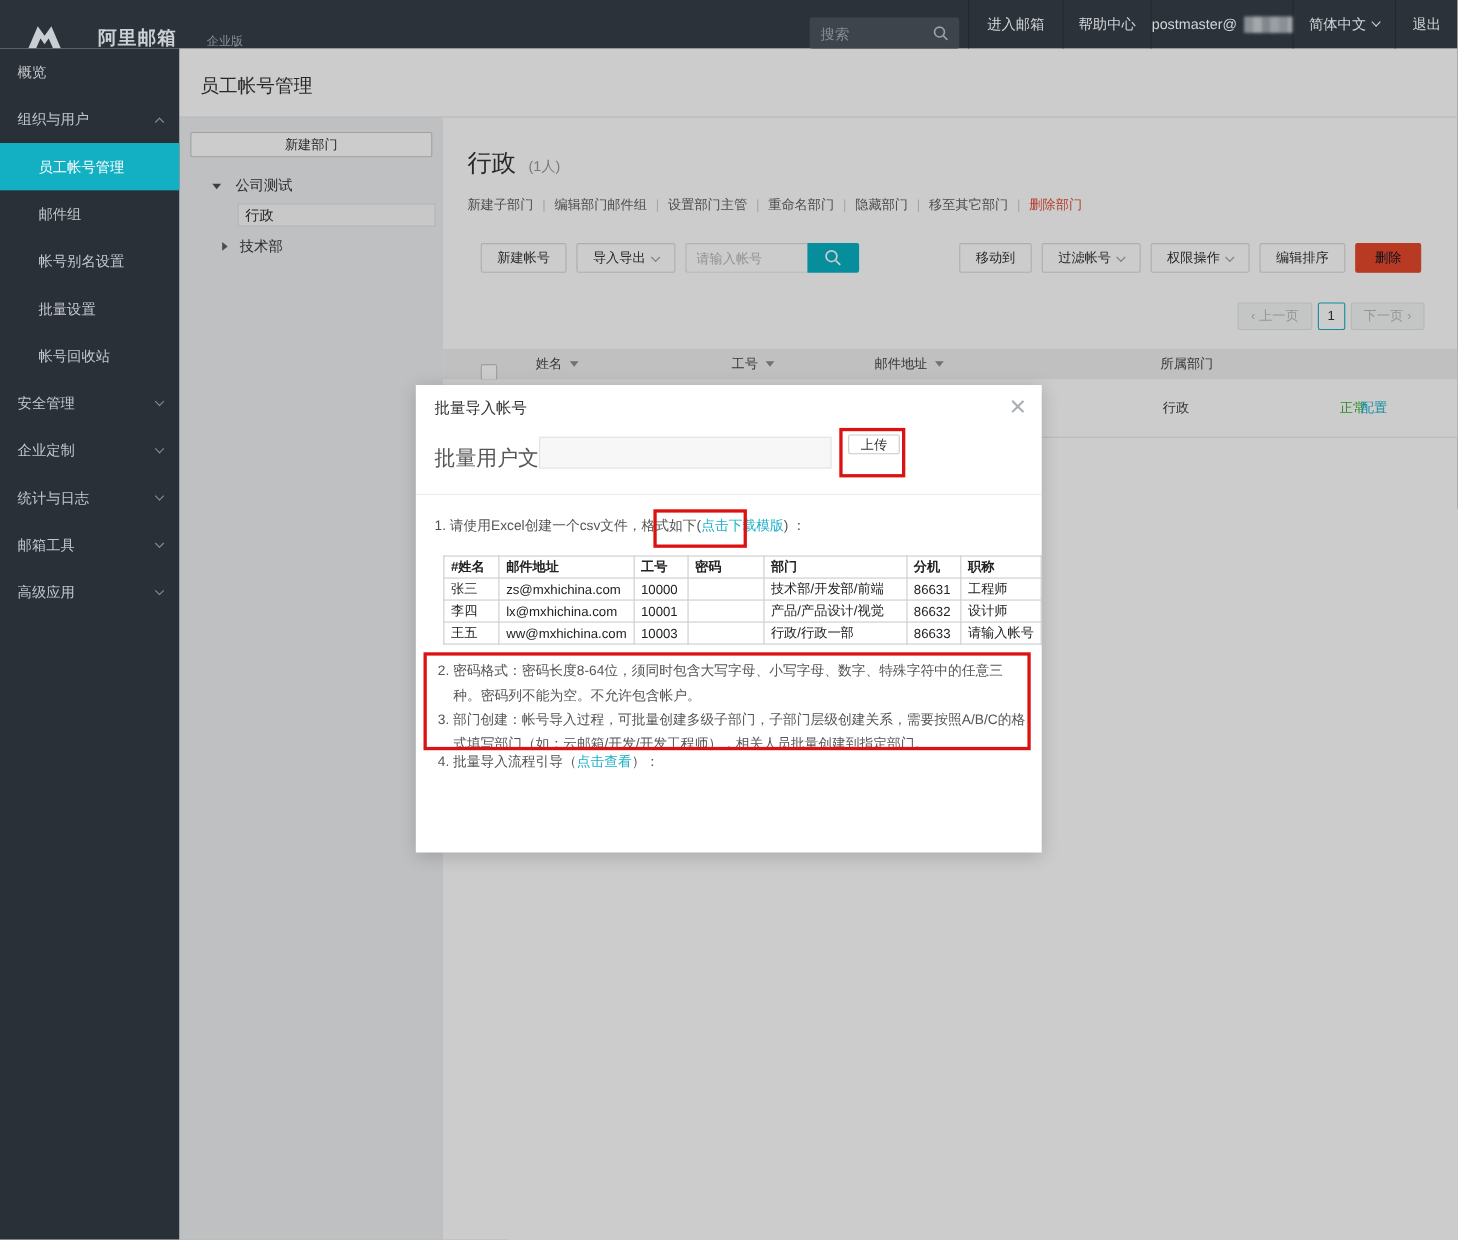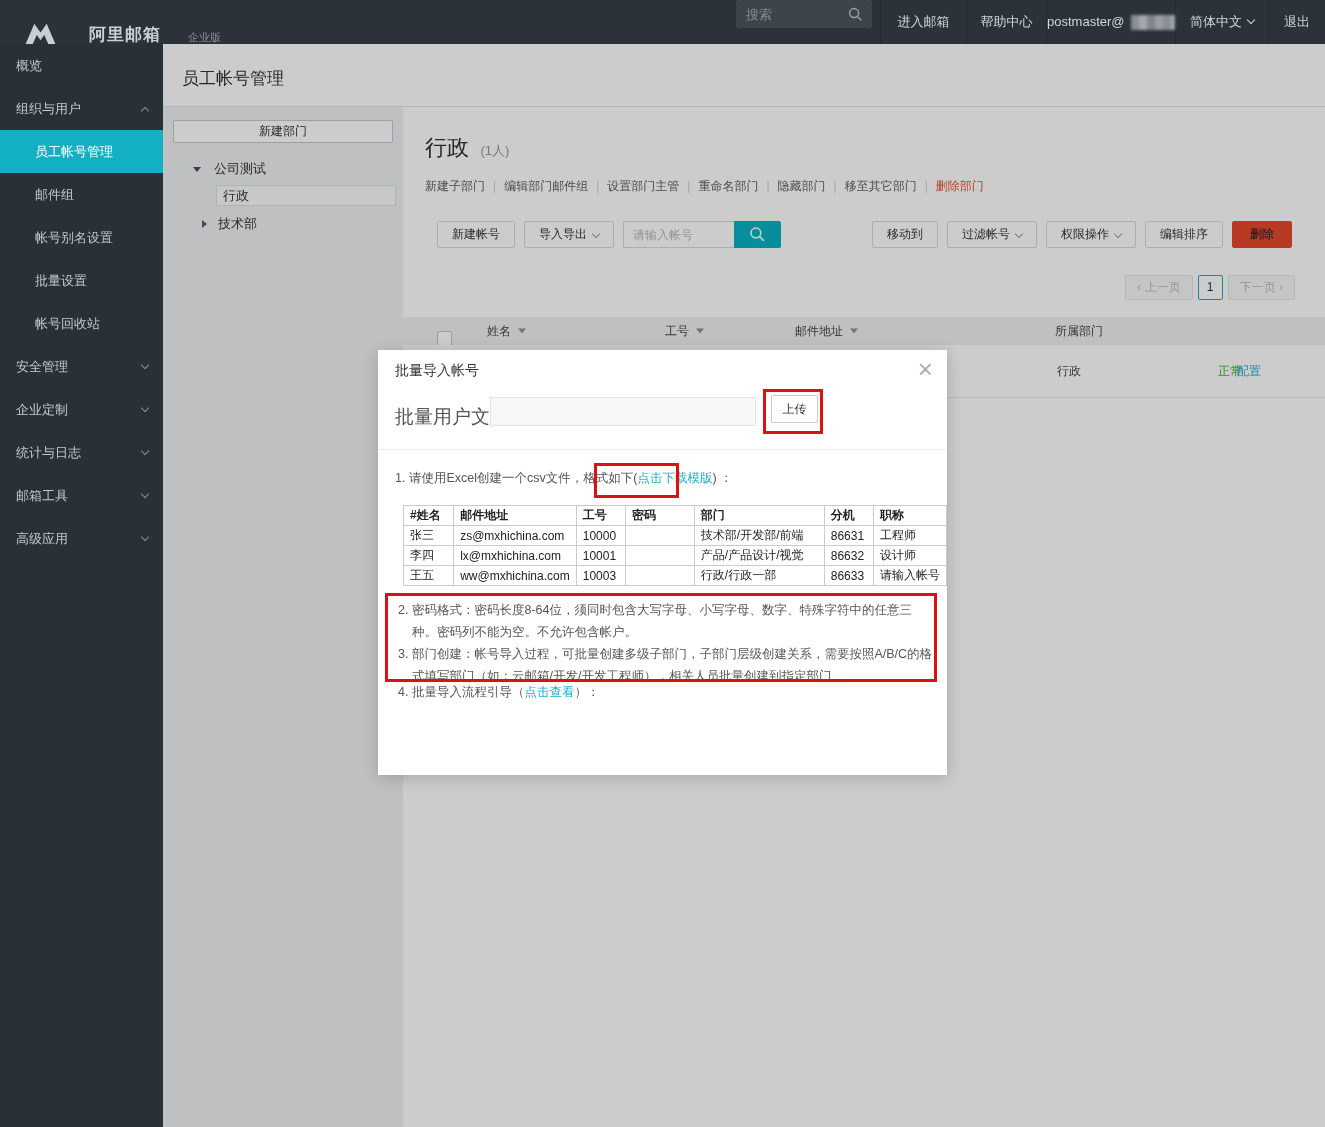--- a/index.html
+++ b/index.html
@@ -4,21 +4,21 @@
 <style>
   * { margin:0; padding:0; box-sizing:border-box; }
   body { font-family:"Liberation Sans","DejaVu Sans",sans-serif; background:#444; }
   .screen { position:relative; width:1325px; height:1127px; background:#fff; overflow:hidden; margin:0 auto; }
 
   
   .topbar { position:absolute; left:0; top:0; right:0; height:44px; background:#2c323a; z-index:5; }
   .brand { position:absolute; left:24px; top:12px; height:44px; display:flex; align-items:center; gap:27px; }
   .brand-name { font-size:17px; font-weight:bold; color:#ccd1d5; letter-spacing:1px; }
   .brand-badge { font-size:11px; color:#8a9096; margin-top:7px; }
-  .tb-right { position:absolute; right:0; top:0; height:44px; display:flex; align-items:flex-start;padding-left:16px; }
+  .tb-right { position:absolute; right:0; top:0; height:44px; display:flex; align-items:flex-end;padding-left:16px; }
   .tb-search { position:relative; margin-right:8px; }
   .tb-search input { width:136px; height:28px; background:#3e444c; border:none; border-radius:2px; color:#cfd4d8; padding:0 32px 0 10px; font-size:13px; outline:none; }
   .tb-search input::placeholder { color:#858c94; }
   .tb-search svg { position:absolute; right:9px; top:7px; }
   .tb-item { height:44px; line-height:44px; text-align:center; font-size:13px; color:#d2d6da; border-left:1px solid #222830; cursor:pointer; display:flex; align-items:center; justify-content:center; gap:6px; }
   .blur-block { display:inline-block; width:50px; height:15px; border-radius:1px; vertical-align:-3px;
     background:repeating-linear-gradient(90deg,#9aa0a5 0 8px,#b9bdc1 8px 16px,#8f959b 16px 24px,#adb2b6 24px 32px); filter:blur(1.6px); opacity:.85; }
   .chev { display:inline-block; width:6px; height:6px; border-right:1.5px solid currentColor; border-bottom:1.5px solid currentColor; transform:rotate(45deg); margin-top:-4px; }
   .chev.up { transform:rotate(-135deg); margin-top:4px; }
 
@@ -78,21 +78,21 @@
 
   
   .dim { position:absolute; left:163px; top:44px; right:0; bottom:0; background:rgba(0,0,0,0.2); z-index:10; }
 
   
   .modal { position:absolute; left:378px; top:350px; width:569px; height:425px; background:#fff; z-index:20; box-shadow:0 3px 16px rgba(0,0,0,0.18); }
   .modal-title { position:absolute; left:17px; top:12px; font-size:14px; color:#333; }
   .modal-close { position:absolute; right:14px; top:4px; font-size:26px; font-weight:300; color:#a8adb1; cursor:pointer; line-height:1.2; }
   .file-label { position:absolute; left:17px; top:54px; font-size:19px; color:#555;font-family:Liberation Mono, monospace; }
   .file-field { position:absolute; left:112px; top:47px; width:266px; height:29px; background:#f7f7f8; border:1px solid #e3e3e4; cursor:text; }
-  .upload-btn { position:absolute; left:393px; top:45px; width:47px; height:28px; background:#fff; border:1px solid #c9c9c9; border-radius:2px; font-size:12px; color:#333; cursor:pointer; font-family:inherit; }
+  .upload-btn { position:absolute; left:393px; top:45px; width:47px; height:18px; background:#fff; border:1px solid #c9c9c9; border-radius:2px; font-size:12px; color:#333; cursor:pointer; font-family:inherit; }
   .modal-divider { position:absolute; left:0; right:0; top:99px; border-top:1px solid #ececec; }
   .instr { position:absolute; font-size:12.5px; color:#555; }
   .instr a { color:#1db0cb; text-decoration:none; cursor:pointer; }
   .instr1 { left:17px; top:120px; }
   .csv-table { position:absolute; left:25px; top:155px; border-collapse:collapse; }
   .csv-table th, .csv-table td { border:1px solid #c9cccd; font-size:12px; color:#222; padding:1px 6px; height:19px; text-align:left; white-space:nowrap; }
   .csv-table th { font-weight:bold; }
   .csv-table th:nth-child(1){width:52px;} .csv-table th:nth-child(2){width:110px;}
   .csv-table th:nth-child(3){width:50px;} .csv-table th:nth-child(4){width:78px;}
   .csv-table th:nth-child(5){width:134px;} .csv-table th:nth-child(6){width:50px;}

